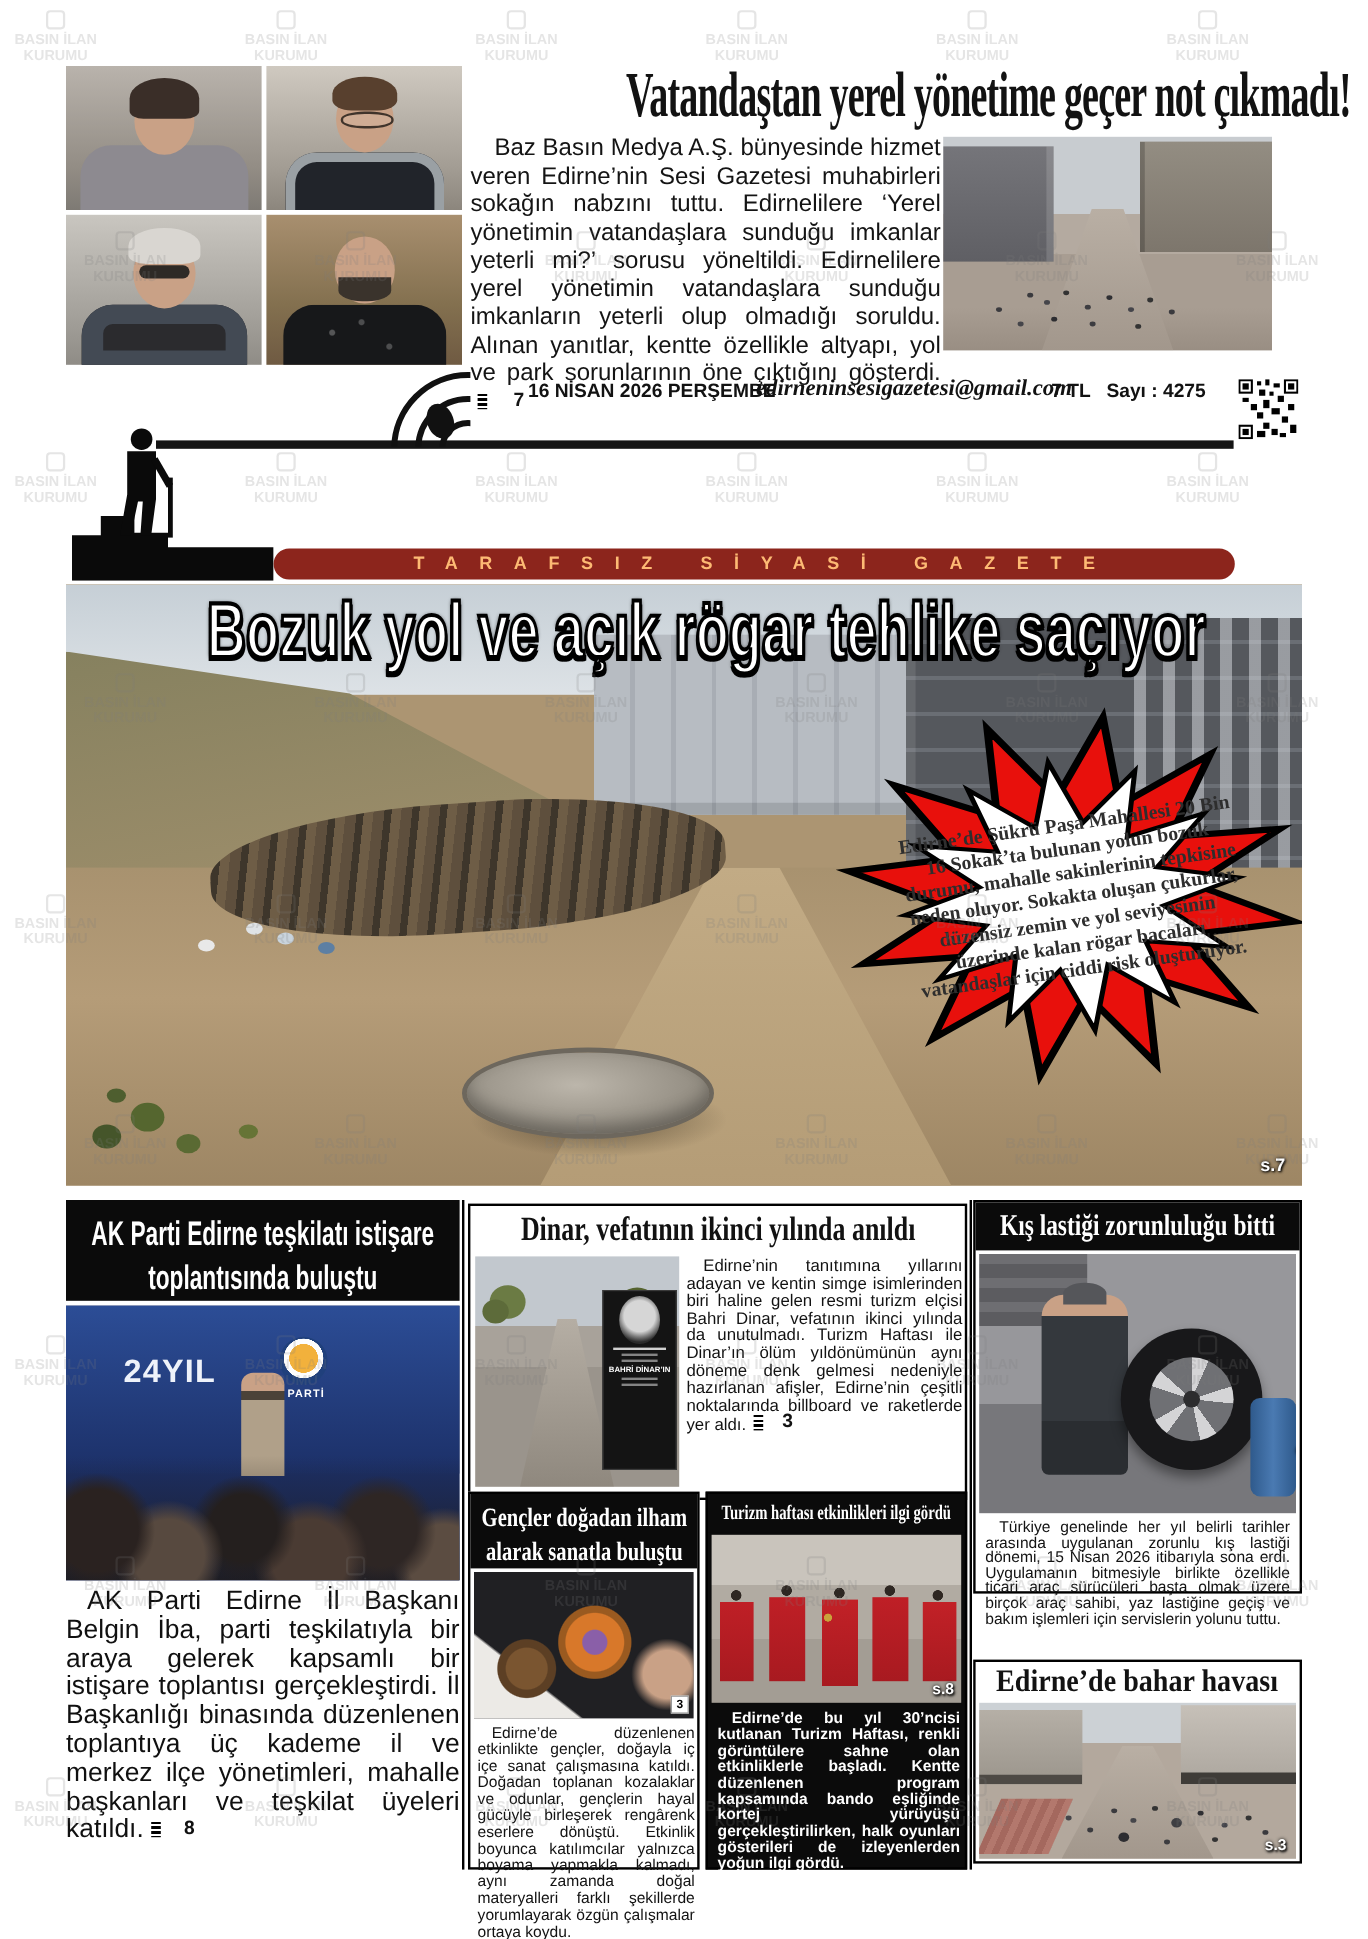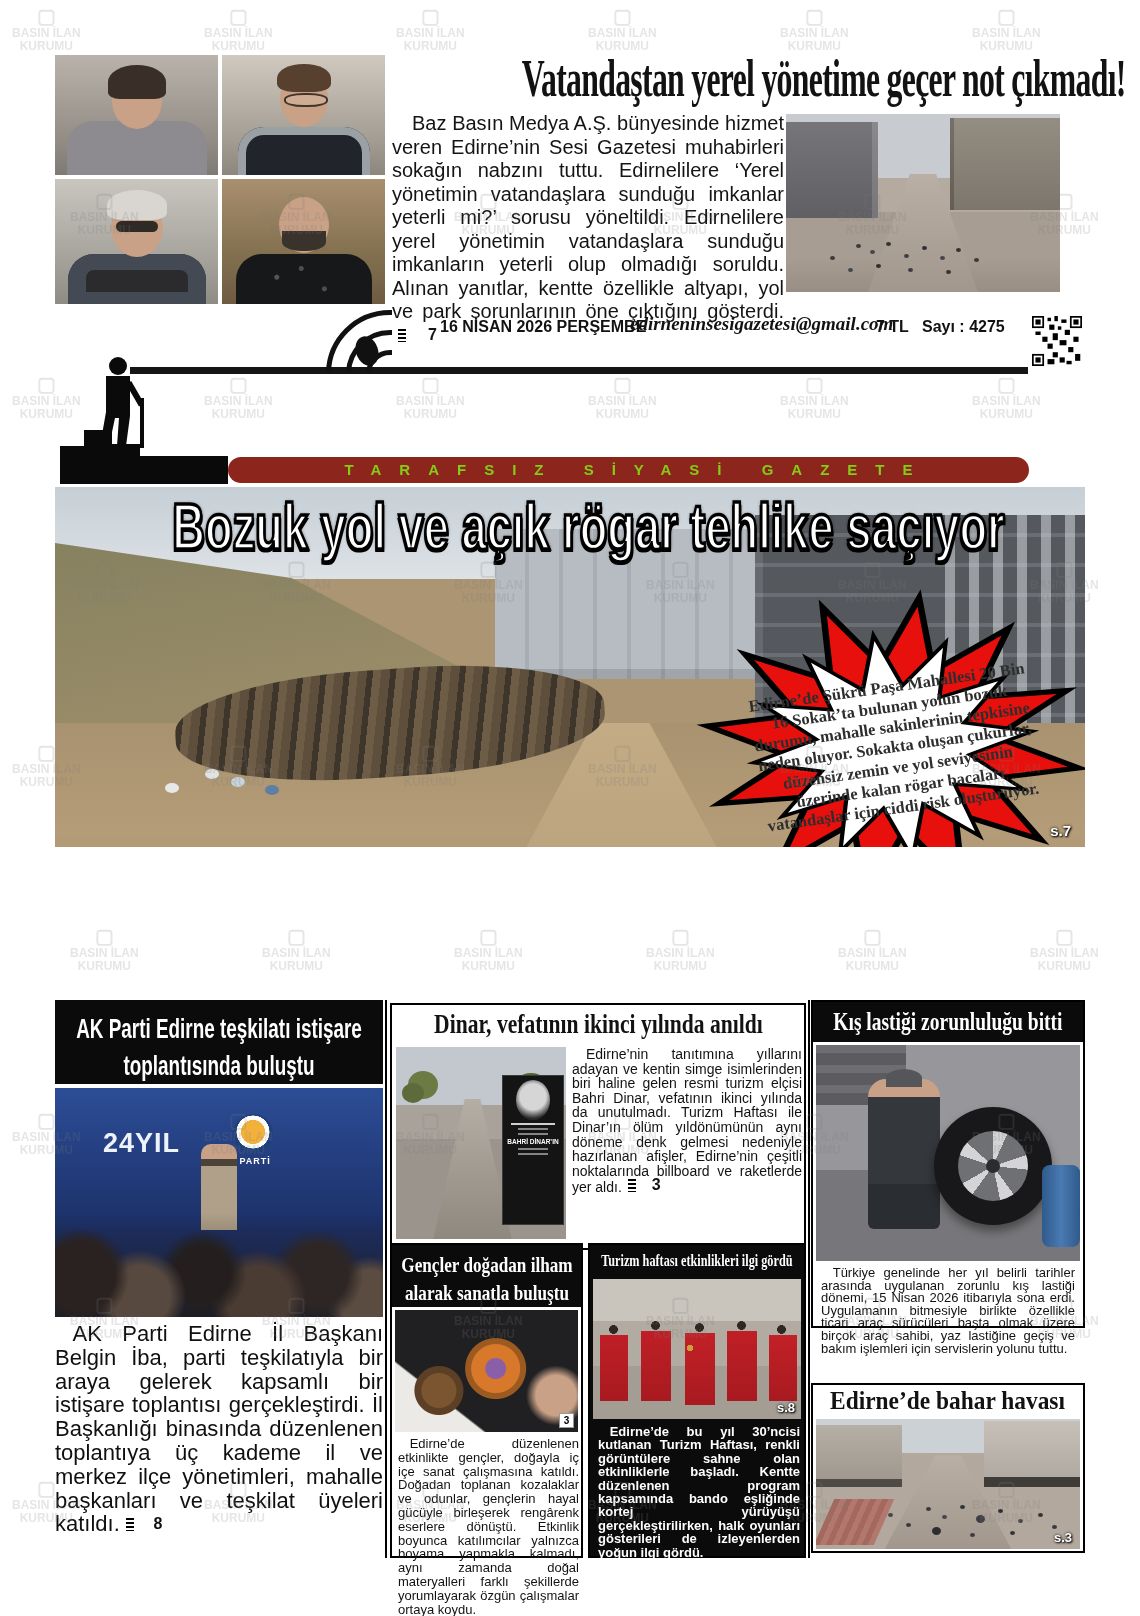--- a/index.html
+++ b/index.html
@@ -76,25 +76,25 @@
   
   #logo-waves{left:282px;top:296px;width:110px;height:76px;overflow:hidden}
   #logo-waves .ring{position:absolute;border:5px solid #111;border-radius:50%}
   #logo-waves .dot{position:absolute;left:74px;top:40px;width:22px;height:30px;border-radius:50%;
                    background:#111;transform:rotate(-20deg)}
   #logo-figure{left:60px;top:350px;width:168px;height:134px}
   #mast-title{left:228px;top:366px;width:836px;height:94px;overflow:visible}
   #mast-title>span{display:inline-block;white-space:nowrap;font:700 96px/86px "Liberation Sans",sans-serif;
                    letter-spacing:-4px;color:var(--red);transform:scale(.98,1.1);transform-origin:left top}
   #mast-bar{left:228px;top:457px;width:801px;height:26px;background:var(--red);border-radius:13px;
-            color:#84cc16;font:700 15px/26px "Liberation Sans",sans-serif;letter-spacing:18px;
+            color:#fdba74;font:700 15px/26px "Liberation Sans",sans-serif;letter-spacing:18px;
             text-align:center;text-indent:18px;white-space:nowrap;overflow:hidden}
 
   
-  #main-photo{left:55px;top:487px;width:1030px;height:360px;overflow:hidden;background:#ac9572}
+  #main-photo{left:55px;top:487px;width:1030px;height:501px;overflow:hidden;background:#ac9572}
   .mp-sky{position:absolute;left:0;top:0;width:100%;height:92px;background:linear-gradient(180deg,#c6cfd6,#dde2e6)}
   .mp-bldg-far{position:absolute;left:440px;top:42px;width:270px;height:150px;
      background:repeating-linear-gradient(90deg,#b7bcc2 0 30px,#a8adb4 30px 34px),linear-gradient(#b7bcc2,#b7bcc2);
      box-shadow:inset 0 -10px 0 rgba(0,0,0,.12)}
   .mp-bldg-right{position:absolute;right:0;top:28px;width:330px;height:258px;
      background:repeating-linear-gradient(0deg,#55585d 0 26px,#6a6e74 26px 30px);
      box-shadow:inset 8px 0 0 rgba(255,255,255,.1)}
   .mp-bldg-right::after{content:"";position:absolute;right:0;top:0;width:140px;height:100%;
      background:repeating-linear-gradient(90deg,rgba(220,223,228,.5) 0 10px,transparent 10px 24px)}
   .mp-hill{position:absolute;left:0;top:56px;width:430px;height:250px;

